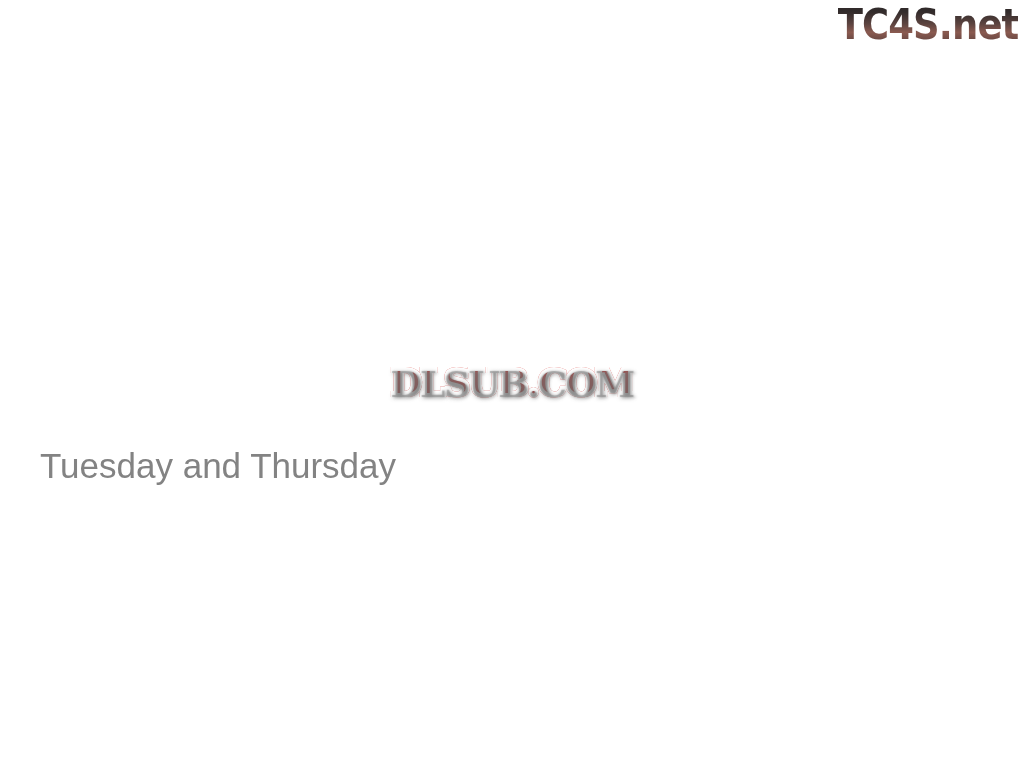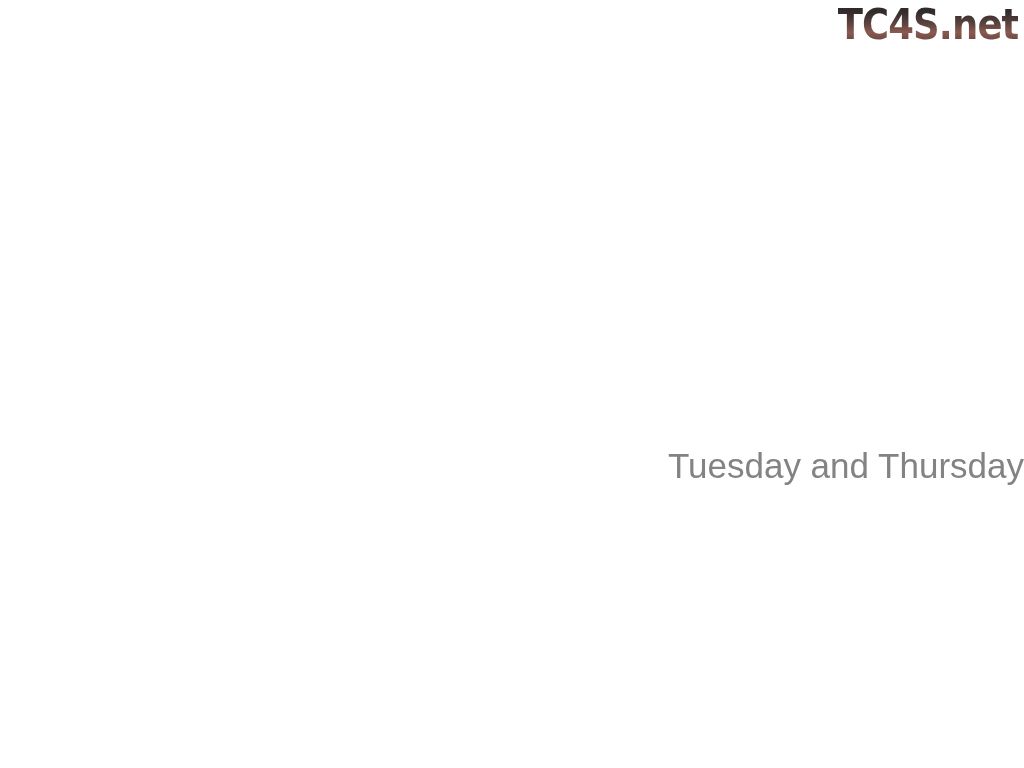--- a/index.html
+++ b/index.html
@@ -40,23 +40,23 @@
     line-height: 74px;
     color: #0d0d0d;
     letter-spacing: -0.2px;
     white-space: pre-line;
   }
 
   
   .subtitle-block {
     position: absolute;
     left: 0;
-    right: 0;
+    right: 16px;
     top: 443px;
-    text-align: right;
+    text-align: left;
     z-index: 2;
     margin-left: 40px;
   }
   .slide-subtitle {
     margin: 0;
     font-family: "Liberation Sans", sans-serif;
     font-weight: 400;
     font-size: 35px;
     line-height: 46px;
     color: #838383;
@@ -154,19 +154,22 @@
   }
 </style>
 </head>
 <body>
 
 <div class="slide">
 
   <div class="logo-tc4s">TC4S.net</div>
 
 
+  <div class="watermark-dlsub">
+    <span class="wm-inner">DLSUB.COM</span>
+  </div>
 
   <div class="subtitle-block">
     <p class="slide-subtitle">Tuesday and Thursday</p>
   </div>
 
 
 </div>
 
 </body></html>

